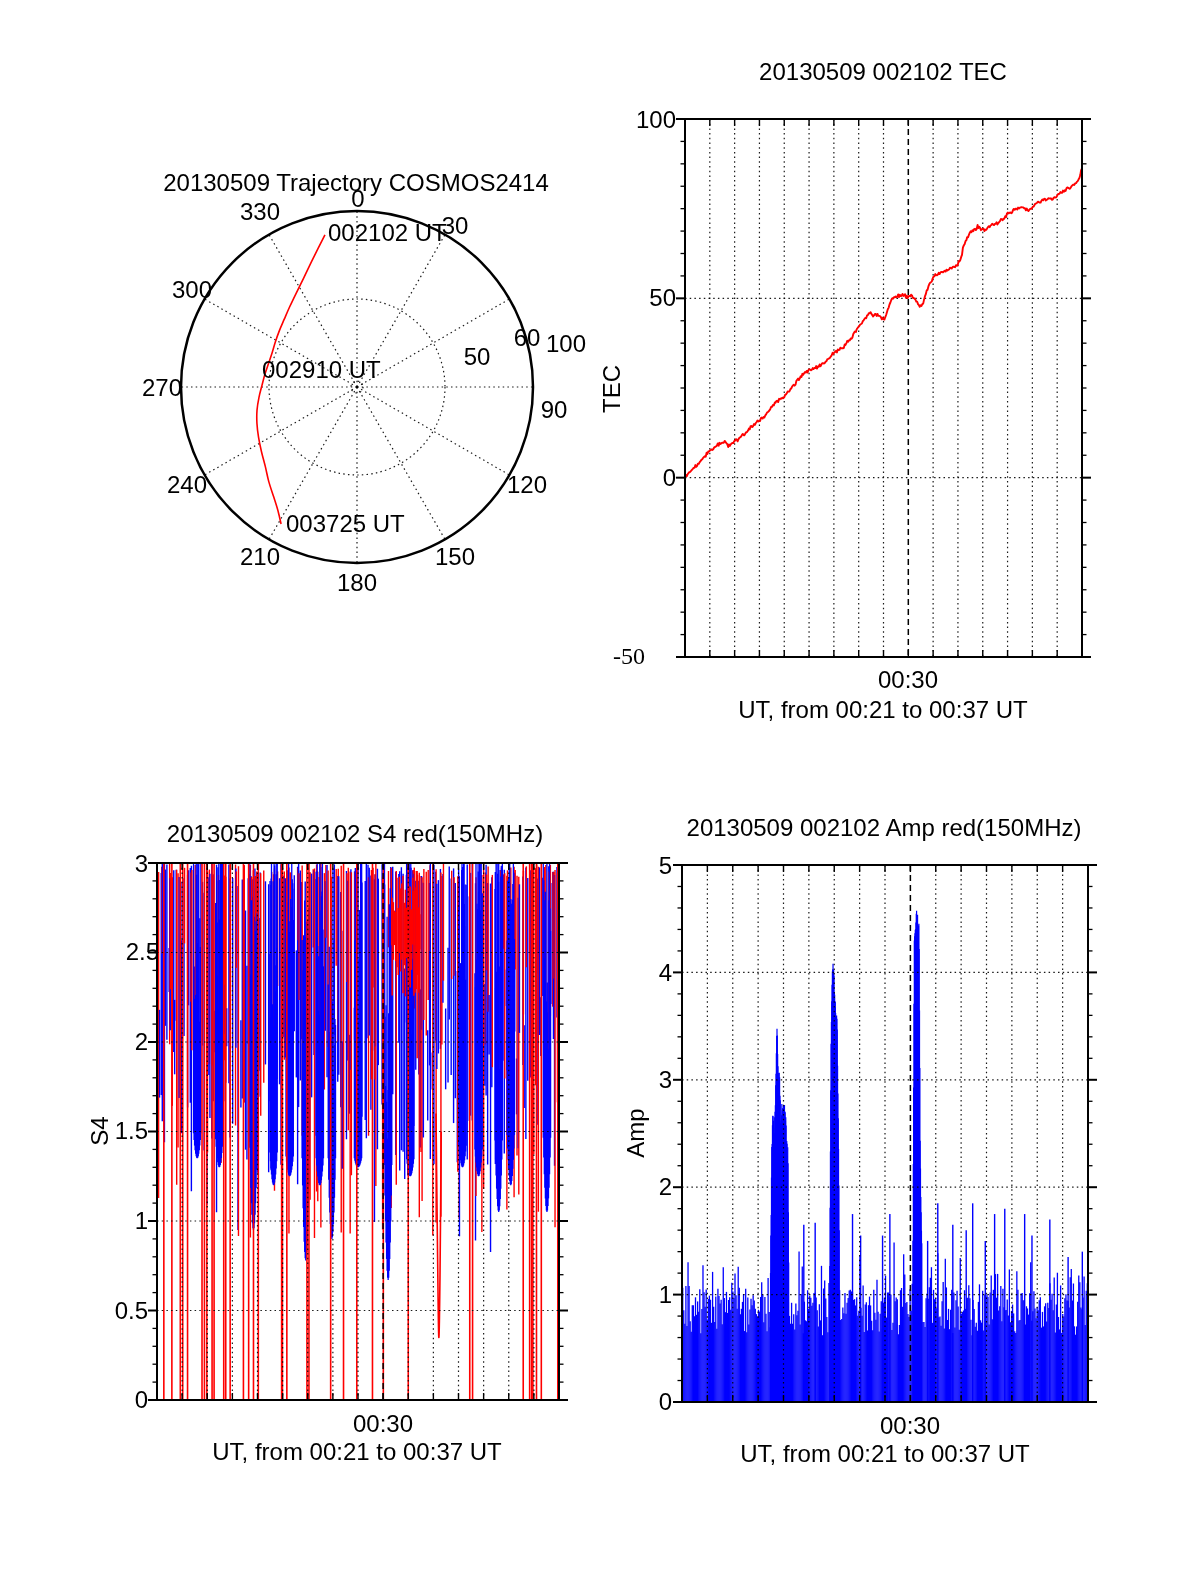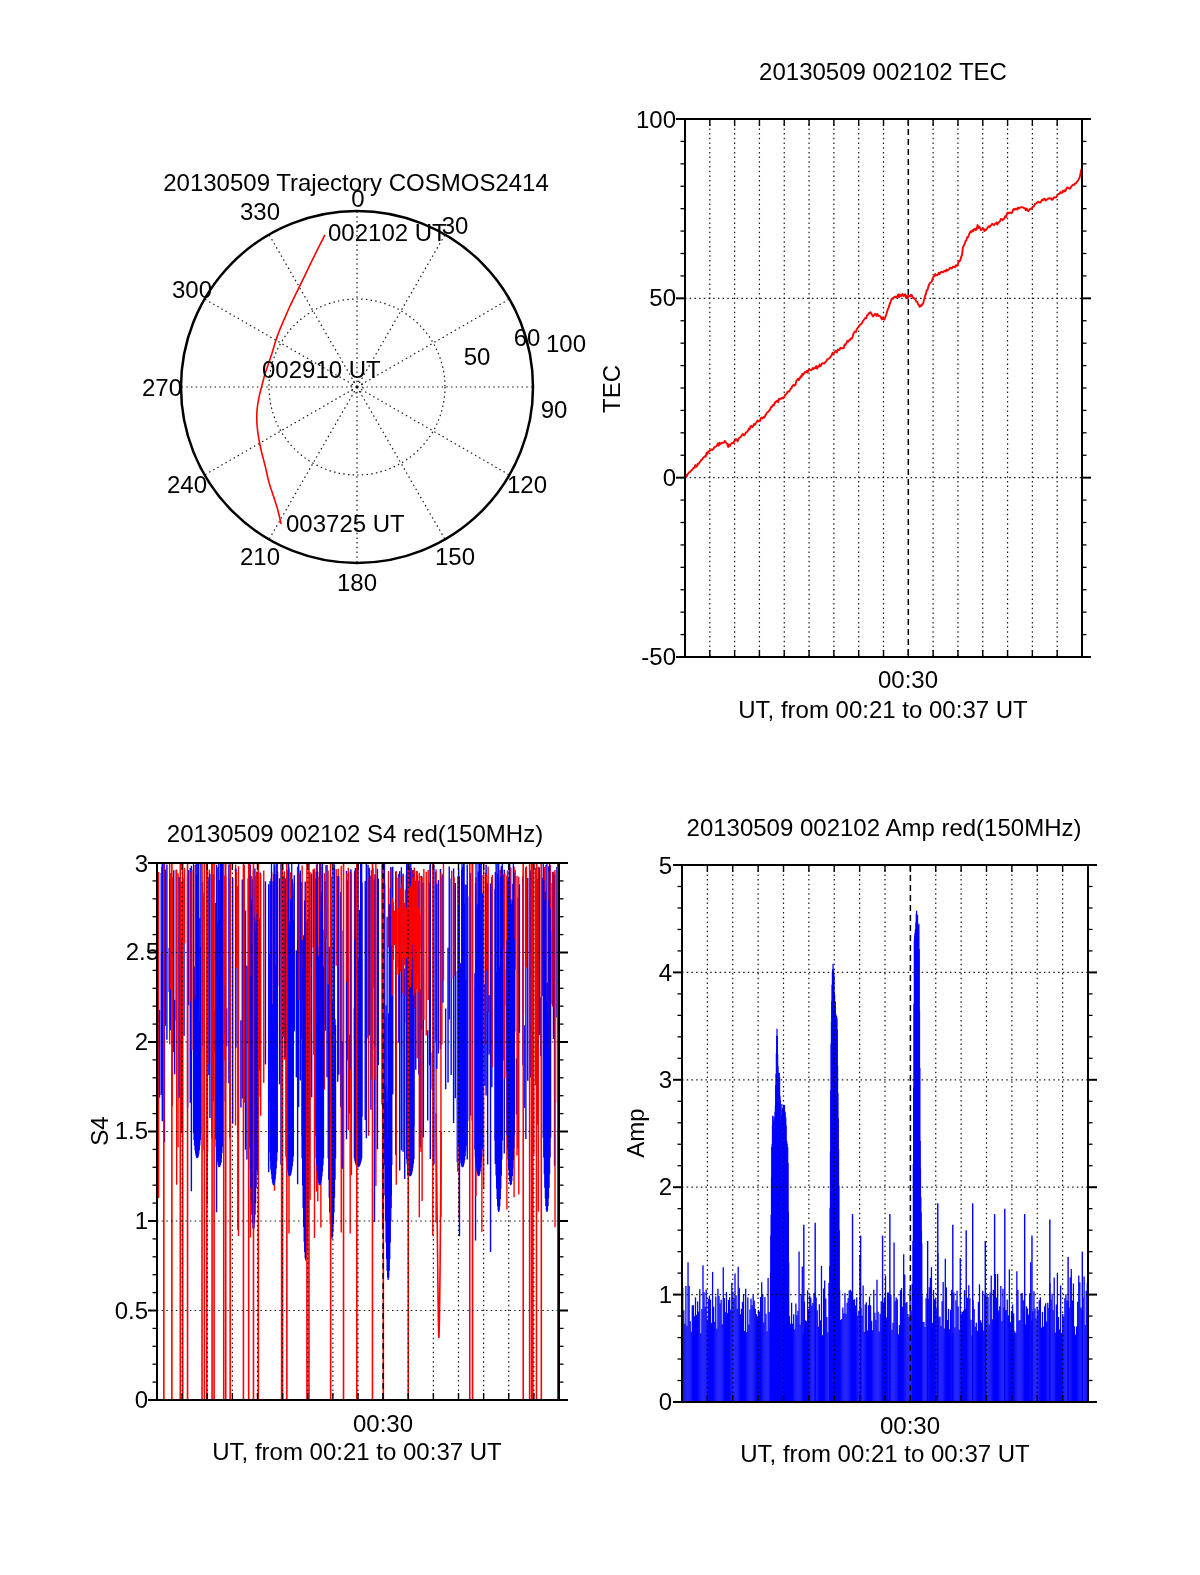--- a/index.html
+++ b/index.html
@@ -1531,21 +1531,21 @@
   <div class="lbl c" style="left:566px;top:344px;">100</div>
 
   <div class="lbl l" style="left:328px;top:233px;">002102 UT</div>
   <div class="lbl l" style="left:262px;top:370px;">002910 UT</div>
   <div class="lbl l" style="left:286px;top:524px;text-align:right;">003725 UT</div>
 
   <div class="lbl c" style="left:883px;top:72px;text-align:right;">20130509 002102 TEC</div>
   <div class="lbl r" style="left:676px;top:120px;">100</div>
   <div class="lbl r" style="left:676px;top:298px;">50</div>
   <div class="lbl r" style="left:676px;top:478px;">0</div>
-  <div class="lbl r" style="left:676px;top:657px;">-50</div>
+  <div class="lbl r" style="left:645px;top:657px;font-family:Liberation Serif, serif;">-50</div>
   <div class="lbl rot" style="left:612px;top:389px;">TEC</div>
   <div class="lbl c" style="left:908px;top:680px;">00:30</div>
   <div class="lbl c" style="left:883px;top:710px;">UT, from 00:21 to 00:37 UT</div>
 
   <div class="lbl c" style="left:355px;top:834px;">20130509 002102 S4 red(150MHz)</div>
   <div class="lbl r" style="left:148px;top:864px;">3</div>
   <div class="lbl r" style="left:148px;top:952px;margin-left:11px;">2.5</div>
   <div class="lbl r" style="left:148px;top:1042px;">2</div>
   <div class="lbl r" style="left:148px;top:1131px;">1.5</div>
   <div class="lbl r" style="left:148px;top:1221px;">1</div>

